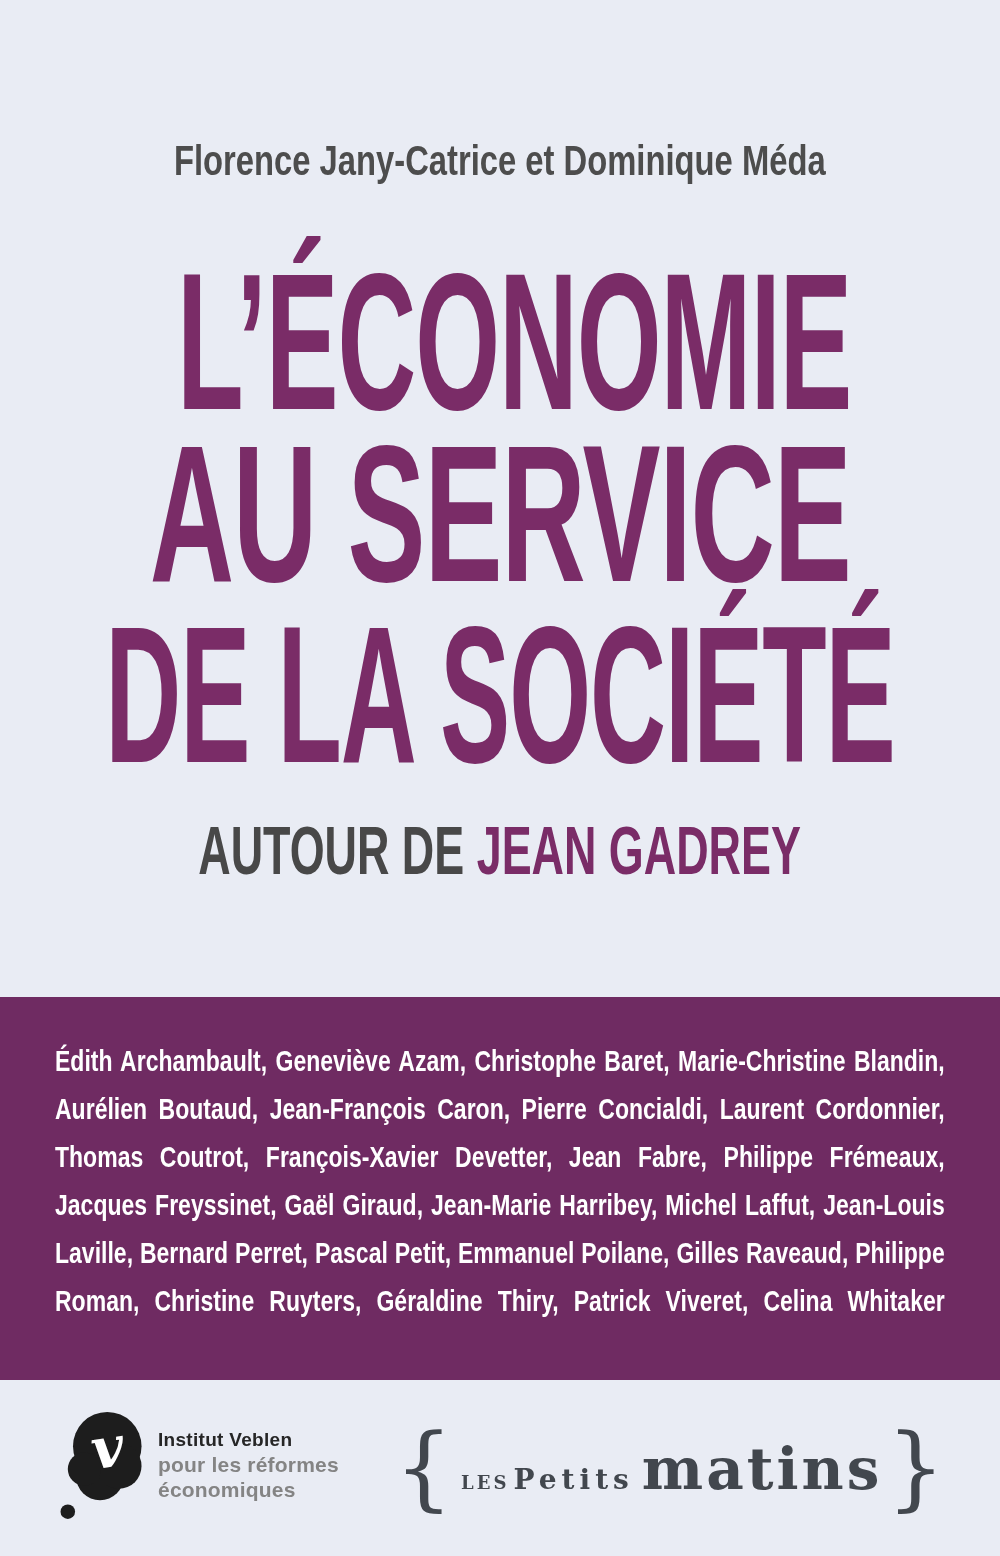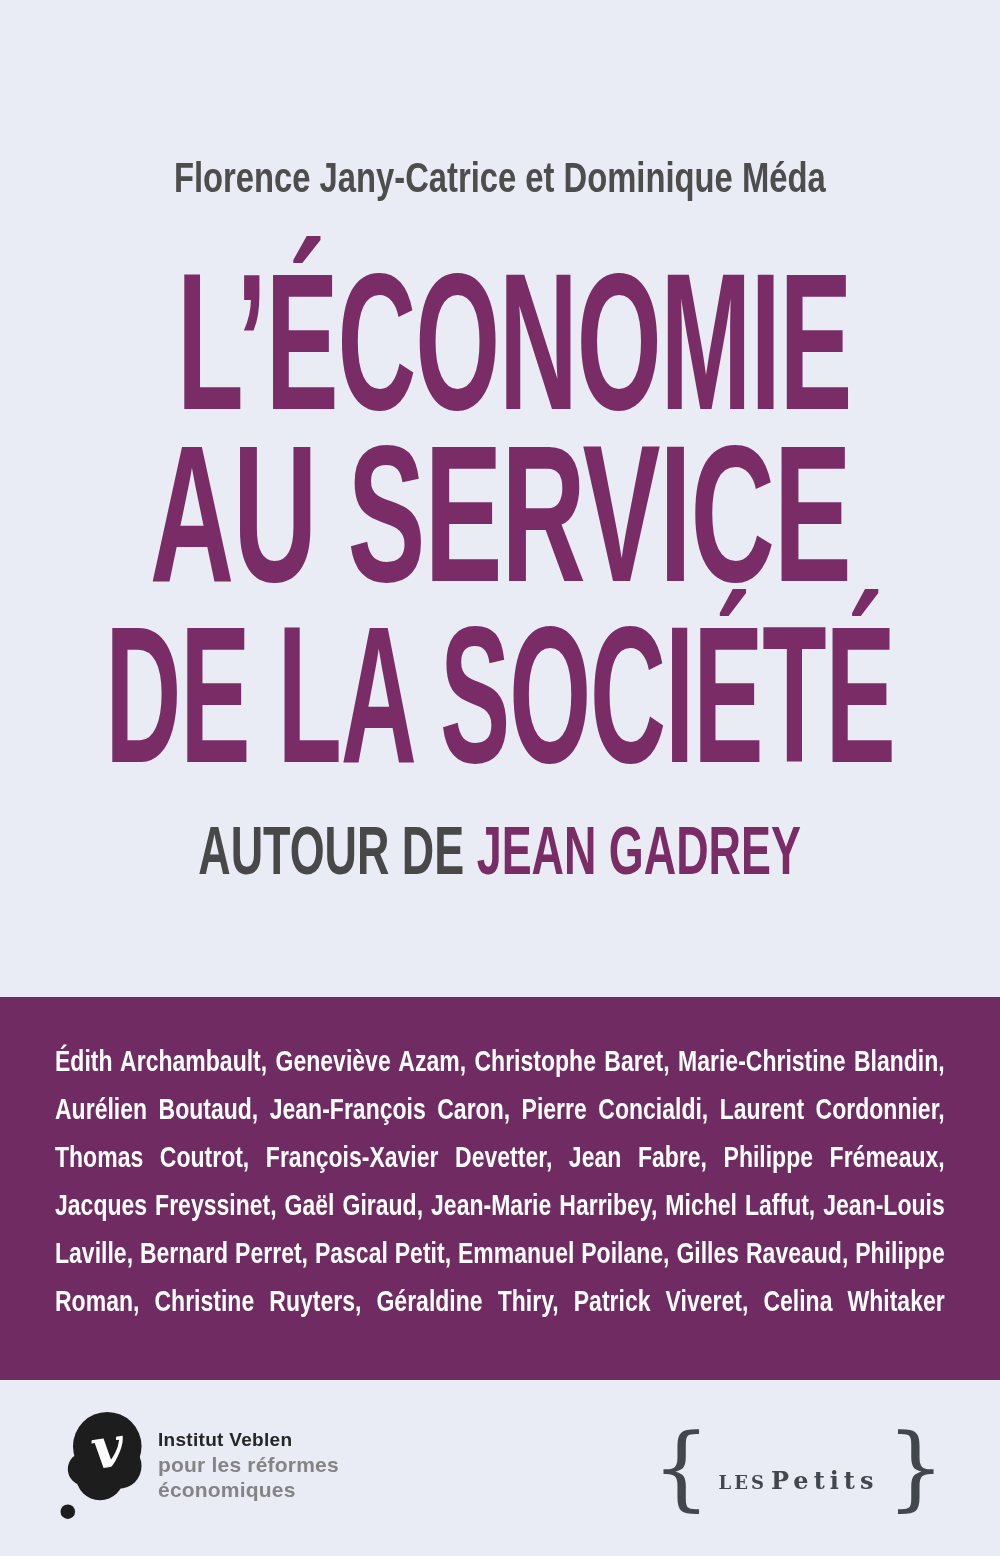--- a/index.html
+++ b/index.html
@@ -22,21 +22,21 @@
   
   .credit-line {
     position: absolute; left: 0; right: 0;
     display: flex; justify-content: center;
     color: #4d4d4d;
     font-weight: bold;
     font-size: 42px; line-height: 55px;
   }
   .credit-line .cond { transform: scaleX(0.78); transform-origin: 50% 50%; }
   .credit-line.c1 { top: 78px; }
-  .credit-line.c2 { top: 150px; }
+  .credit-line.c2 { top: 133px; }
 
   
   .title-line {
     position: absolute; left: 0; right: 0;
     display: flex; justify-content: center;
     color: #7a2c67;
     font-weight: bold;
     font-size: 195px; line-height: 190px;
     letter-spacing: -2px;
   }
@@ -108,21 +108,21 @@
   .publisher span { line-height: 1; }
   .brace {
     font-size: 92px; font-weight: normal;
     transform: translateY(10px);
   }
   .pub-les {
     font-size: 18px; font-weight: bold;
     letter-spacing: 3px; margin-left: 8px;
   }
   .pub-petits {
-    font-size: 24px; font-weight: bold;
+    font-size: 28px; font-weight: bold;
     letter-spacing: 5px; margin-left: 4px; margin-right: 8px;
   }
   .pub-matins {
     font-size: 58px; font-weight: bold;
     letter-spacing: 3px; margin-right: 4px;
   }
 </style>
 </head>
 <body>
 
@@ -172,16 +172,17 @@
       <div class="veblen-name">Institut Veblen</div>
       <div class="veblen-tag">pour les réformes</div>
       <div class="veblen-tag">économiques</div>
     </div>
   </div>
 
   <div class="publisher">
     <span class="brace">{</span>
     <span class="pub-les">LES</span>
     <span class="pub-petits">Petits</span>
+    <span class="pub-matins">matins</span>
     <span class="brace">}</span>
   </div>
 
 </div>
 
 </body></html>

